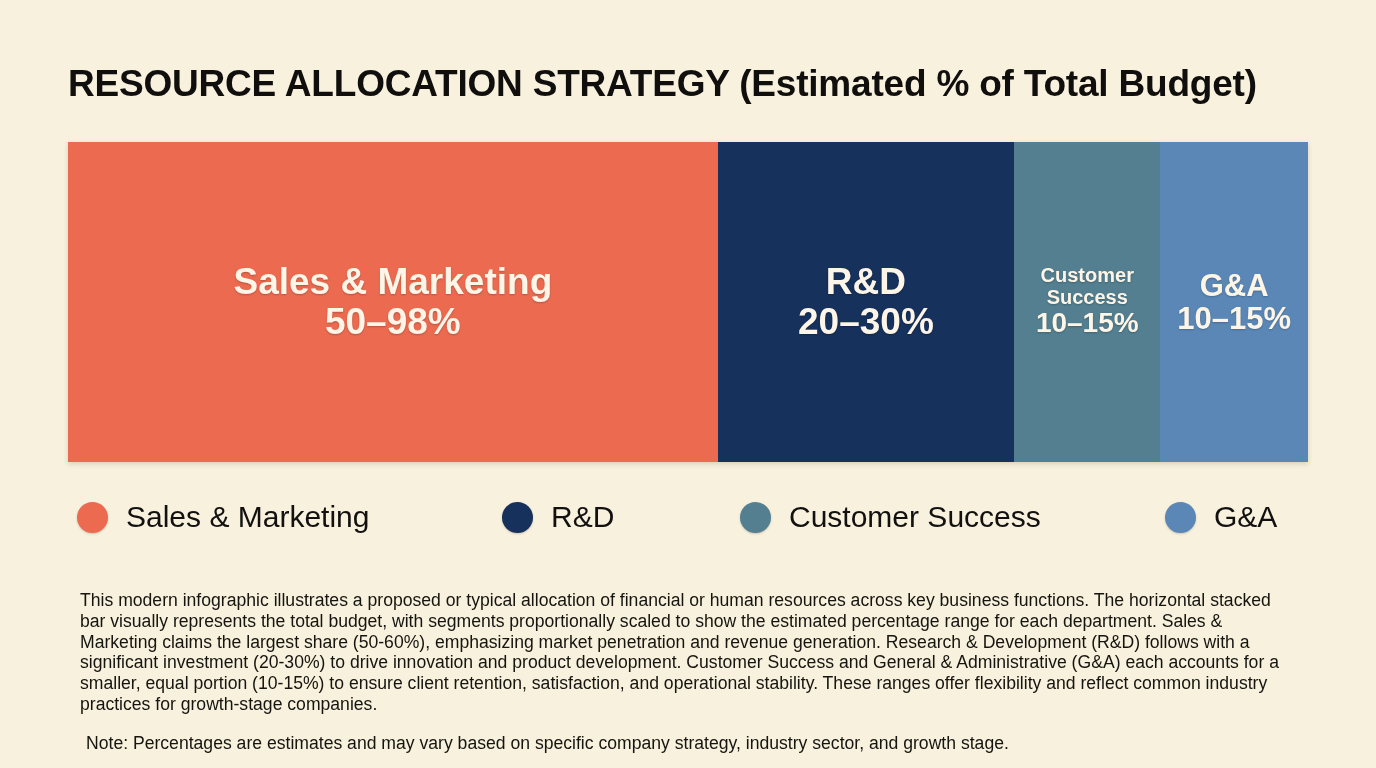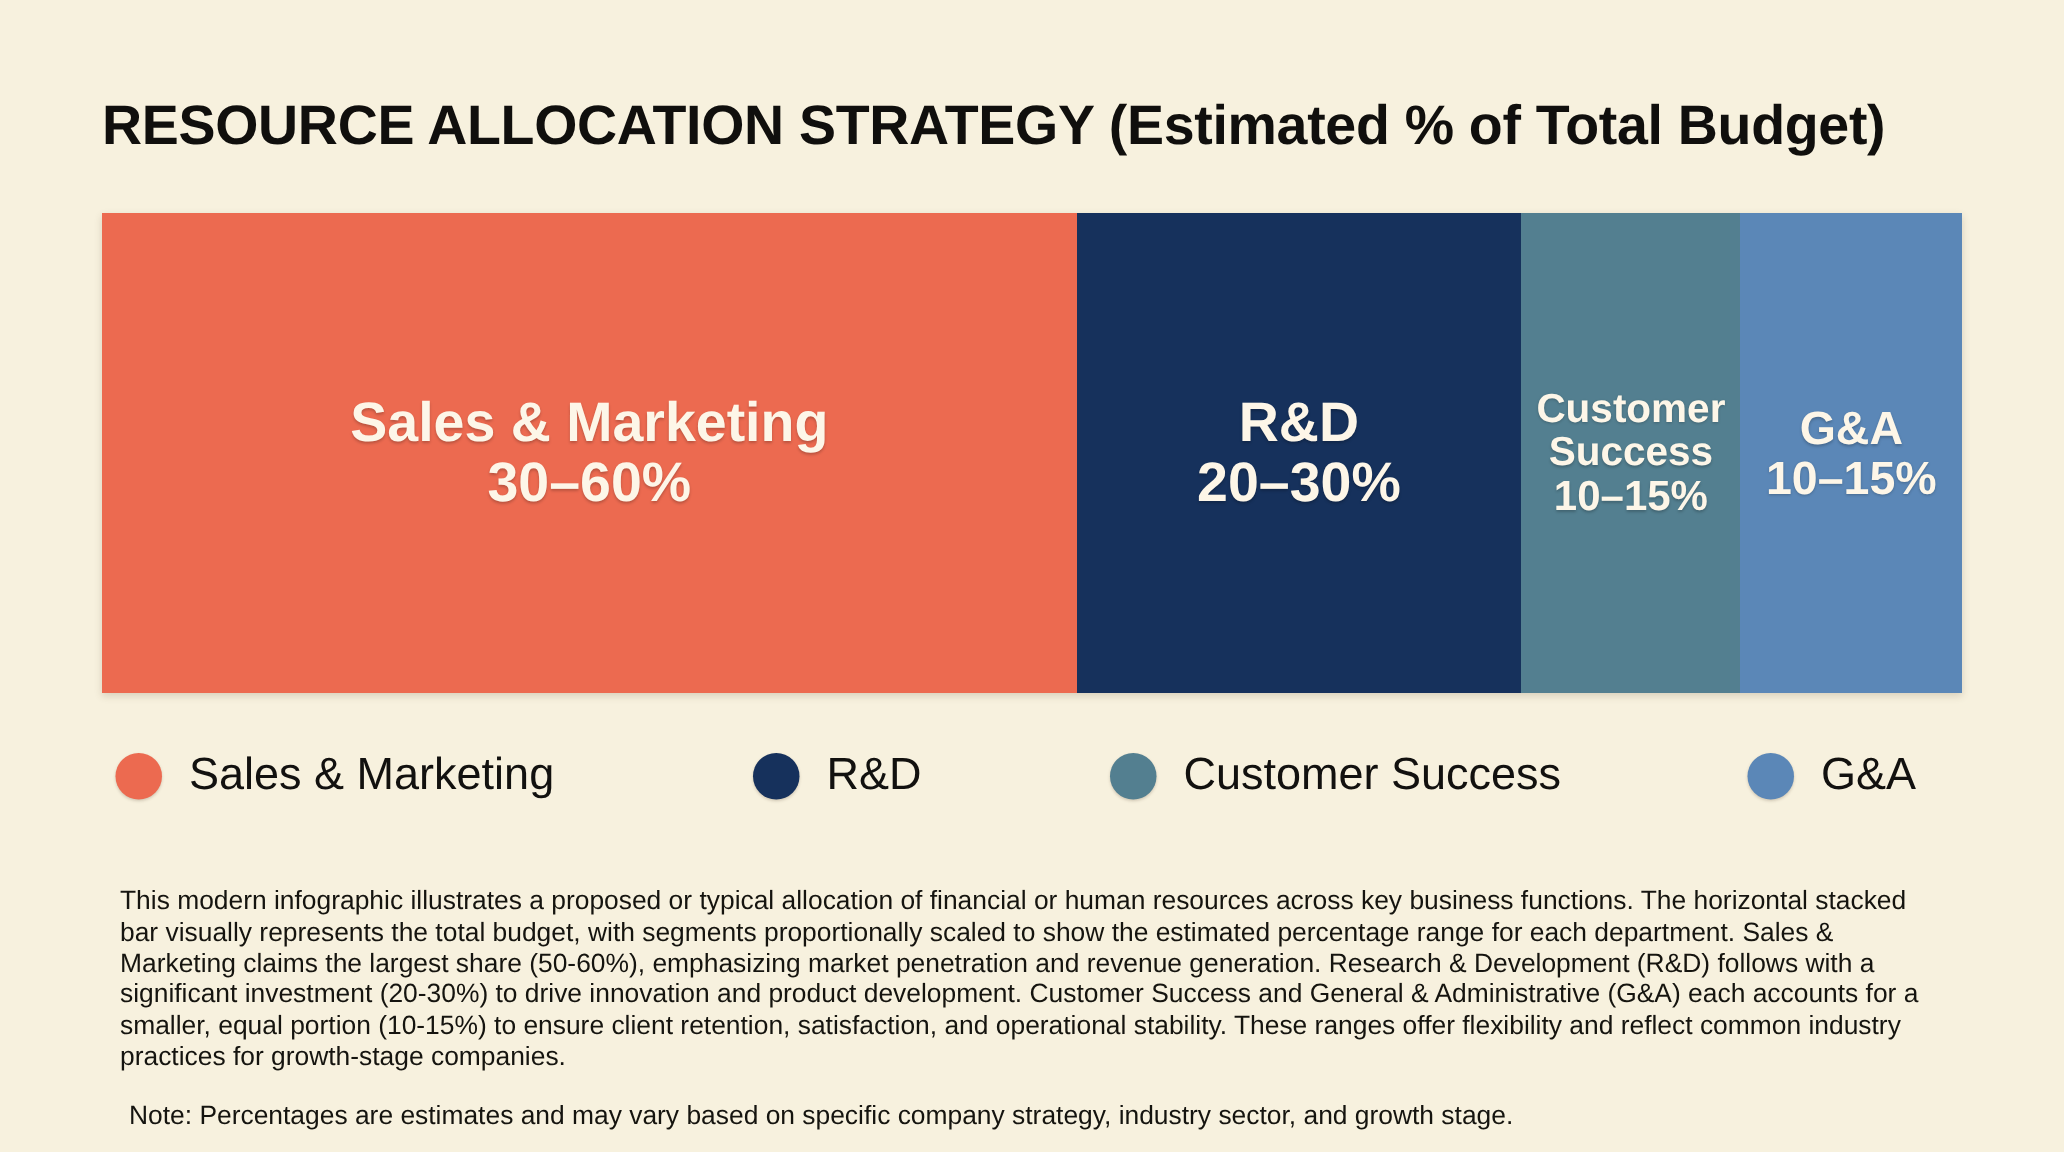--- a/index.html
+++ b/index.html
@@ -64,21 +64,21 @@
     font-weight: bold;
     line-height: 1.08;
     text-shadow: 0 1px 2px rgba(0,0,0,0.22);
     white-space: pre-line;
     font-family: "Liberation Sans", sans-serif;
   }
   .seg.s0 .seg-label { font-size: 37px; }
   .seg.s0 .seg-value { font-size: 37px; }
   .seg.s1 .seg-label { font-size: 37px; }
   .seg.s1 .seg-value { font-size: 37px; }
-  .seg.s2 .seg-label { font-size: 27px; }
+  .seg.s2 .seg-label { font-size: 20px; }
   .seg.s2 .seg-value { font-size: 28px; }
   .seg.s3 .seg-label { font-size: 31px; }
   .seg.s3 .seg-value { font-size: 31px; }
 
   
   .legend {
     position: absolute;
     left: 68px;
     top: 492px;
     width: 1240px;
@@ -129,21 +129,21 @@
 <body>
 
 <div class="canvas">
 
   <div class="title">RESOURCE ALLOCATION STRATEGY (Estimated % of Total Budget)</div>
 
   <div class="bar">
 
     <div class="seg s0" style="width:52.4%; background:#EC6A50;">
       <div class="seg-label">Sales &amp; Marketing</div>
-      <div class="seg-value">30–60%</div>
+      <div class="seg-value">50–98%</div>
     </div>
 
     <div class="seg s1" style="width:23.9%; background:#16315C;">
       <div class="seg-label">R&amp;D</div>
       <div class="seg-value">20–30%</div>
     </div>
 
     <div class="seg s2" style="width:11.8%; background:#537F90;">
       <div class="seg-label">Customer
 Success</div>

